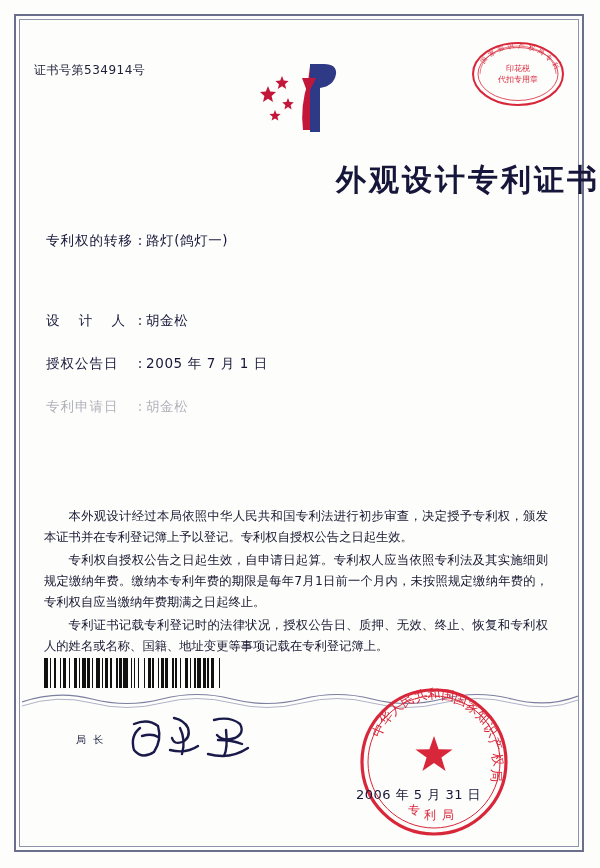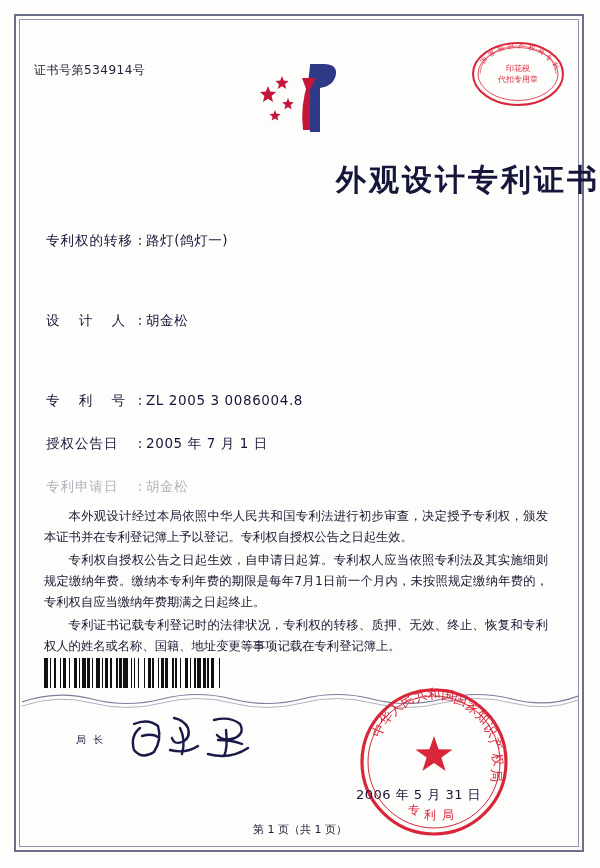--- a/index.html
+++ b/index.html
@@ -228,34 +228,31 @@
   <div class="title">外观设计专利证书</div>
 
   <div class="fields">
     <div class="field-row">
       <span class="field-label">专利权的转移</span><span class="field-sep">:</span><span class="field-value">路灯(鸽灯一)</span>
     </div>
     <div class="field-row">
       <span class="field-label spaced">设 计 人</span><span class="field-sep">:</span><span class="field-value">胡金松</span>
     </div>
     <div class="field-row">
-      <span class="field-label spaced">专 利 号</span><span class="field-sep">:</span><span class="field-value">ZL 2005 3 0086004.8</span>
-    </div>
-    <div class="field-row">
       <span class="field-label">授权公告日</span><span class="field-sep">:</span><span class="field-value">2005 年 7 月 1 日</span>
     </div>
     <div class="field-row faded">
       <span class="field-label">专利申请日</span><span class="field-sep">:</span><span class="field-value">胡金松</span>
     </div>
   </div>
 
   <div class="paragraphs">
     <p>本外观设计经过本局依照中华人民共和国专利法进行初步审查，决定授予专利权，颁发本证书并在专利登记簿上予以登记。专利权自授权公告之日起生效。</p>
     <p>专利权自授权公告之日起生效，自申请日起算。专利权人应当依照专利法及其实施细则规定缴纳年费。缴纳本专利年费的期限是每年7月1日前一个月内，未按照规定缴纳年费的，专利权自应当缴纳年费期满之日起终止。</p>
-    <p>专利证书记载专利登记时的法律状况，专利权的转移、质押、无效、终止、恢复和专利权人的姓名或名称、国籍、地址变更等事项记载在专利登记簿上。</p>
+    <p>专利证书记载专利登记时的法律状况，授权公告日、质押、无效、终止、恢复和专利权人的姓名或名称、国籍、地址变更等事项记载在专利登记簿上。</p>
   </div>
 
   <div class="barcode" id="barcode">
       <i style="width:4.35px"></i>
       <i style="width:1.45px;background:transparent"></i>
       <i style="width:1.45px"></i>
       <i style="width:2.9px;background:transparent"></i>
       <i style="width:1.45px"></i>
       <i style="width:4.35px;background:transparent"></i>
       <i style="width:1.45px"></i>
@@ -381,14 +378,13 @@
       <g fill="#d8263a" font-size="12" font-family="'DejaVu Sans',sans-serif">
         <text x="50" y="128">专</text>
         <text x="66" y="133">利</text>
         <text x="84" y="133">局</text>
       </g>
     </svg>
   </div>
 
   <div class="date">2006 年 5 月 31 日</div>
 
-  <div class="page-foot">第 1 页（共 1 页）</div>
 </div>
 
 </body></html>

